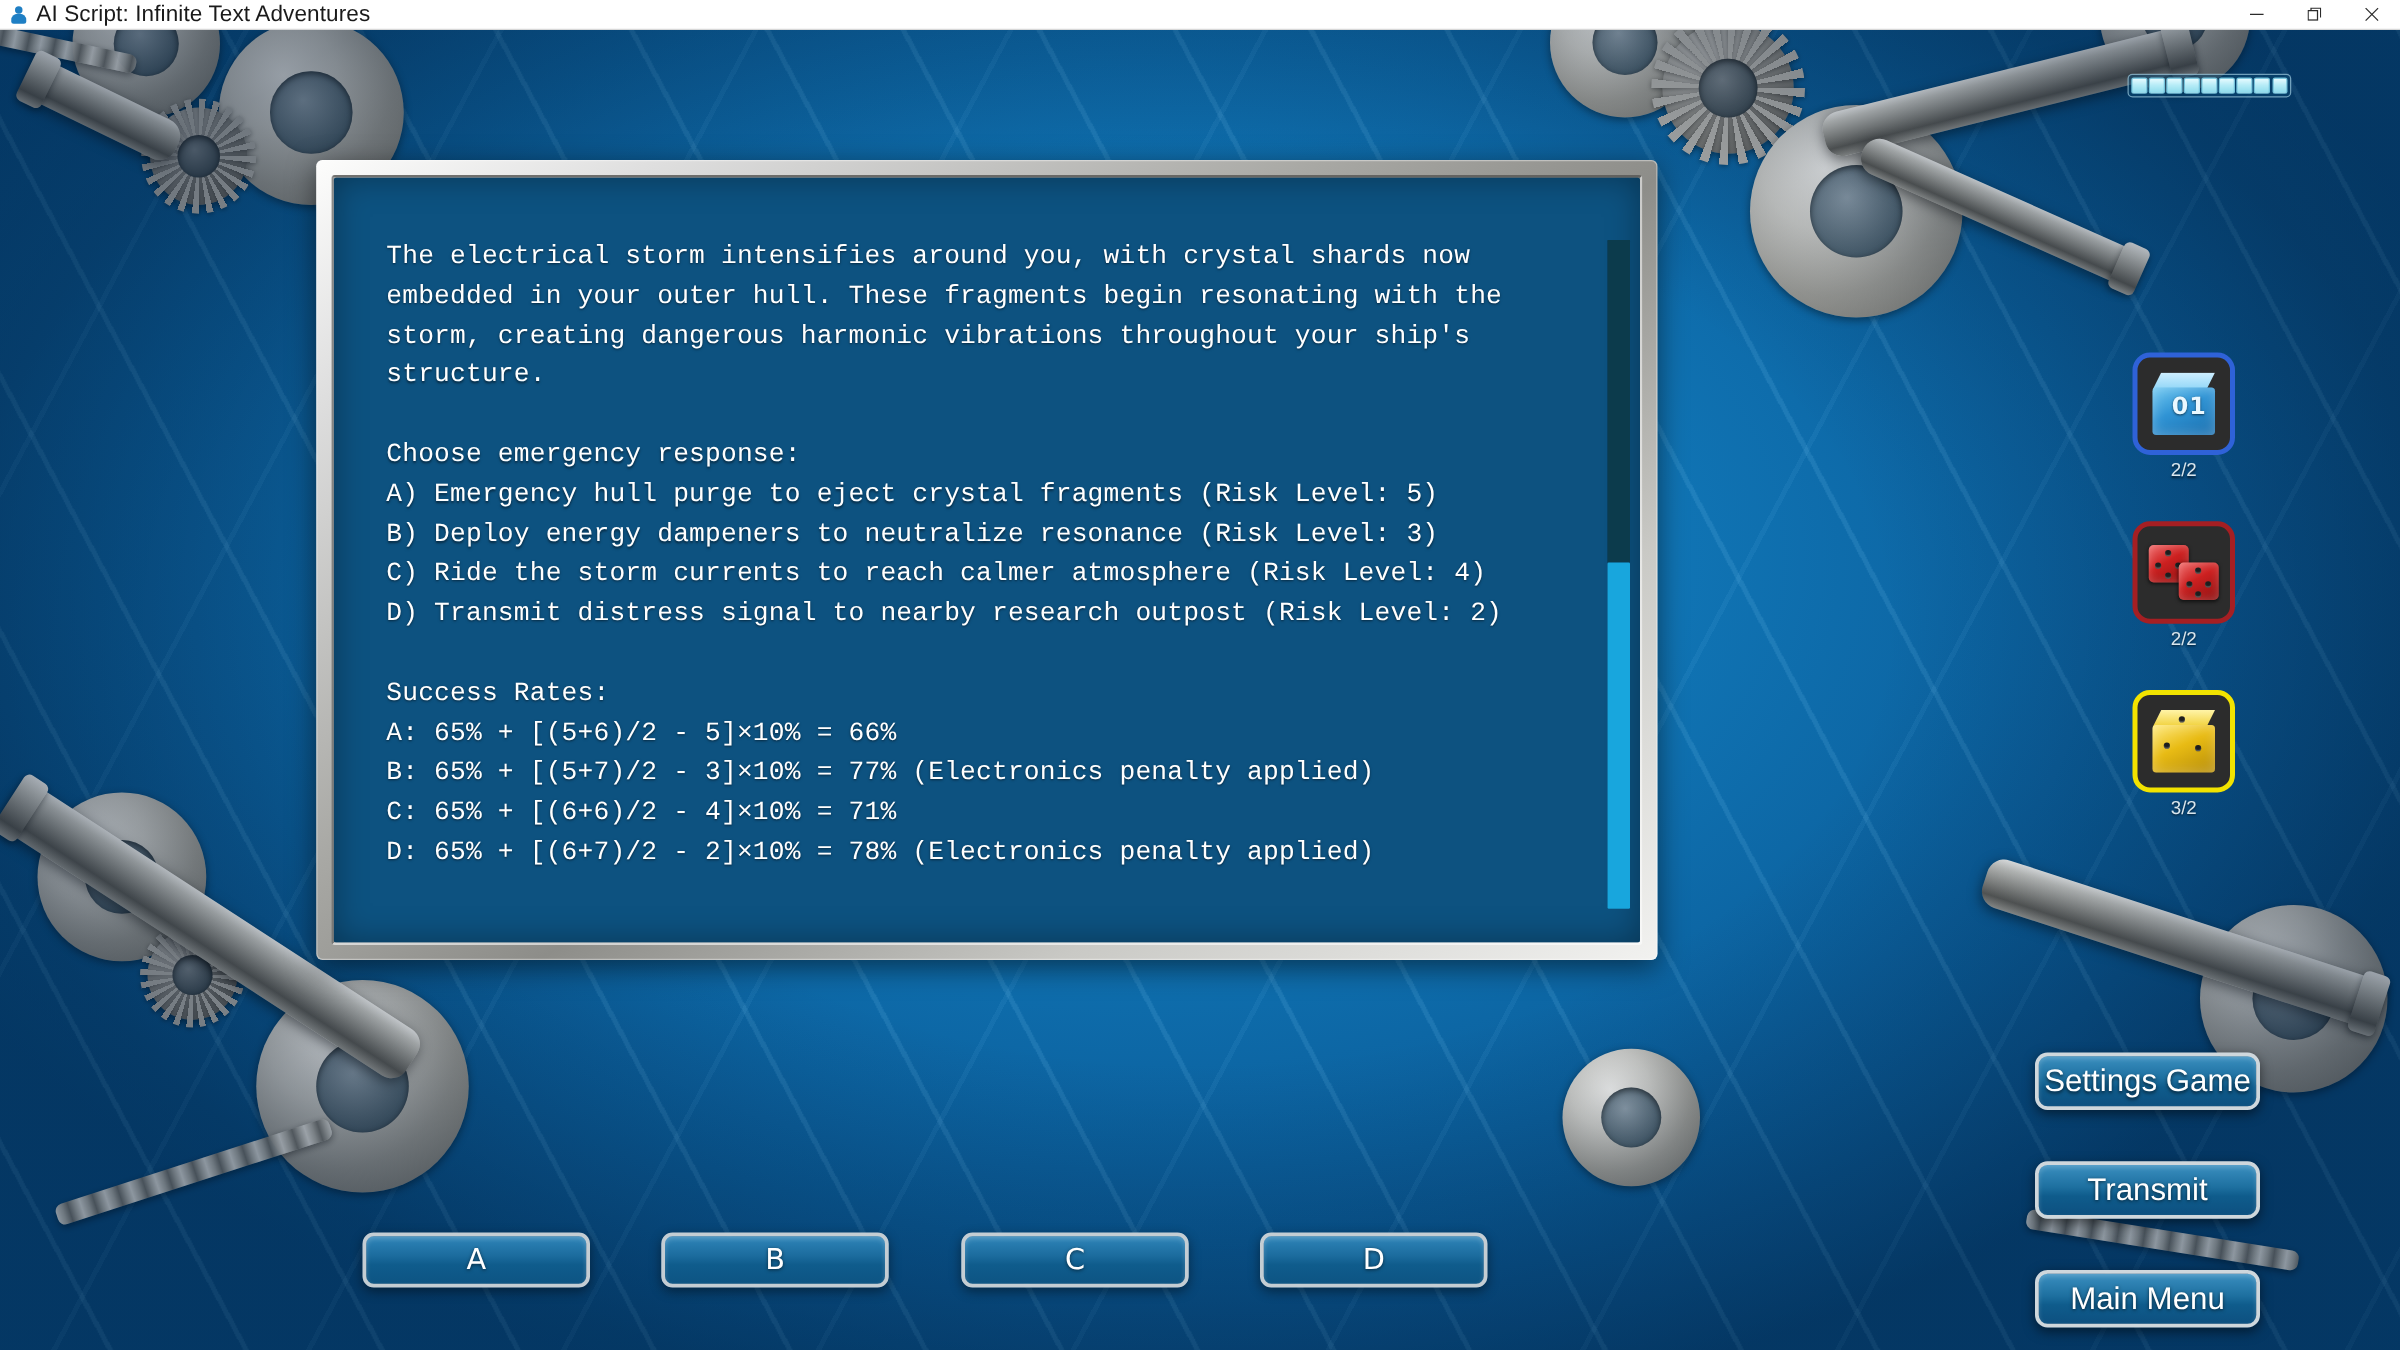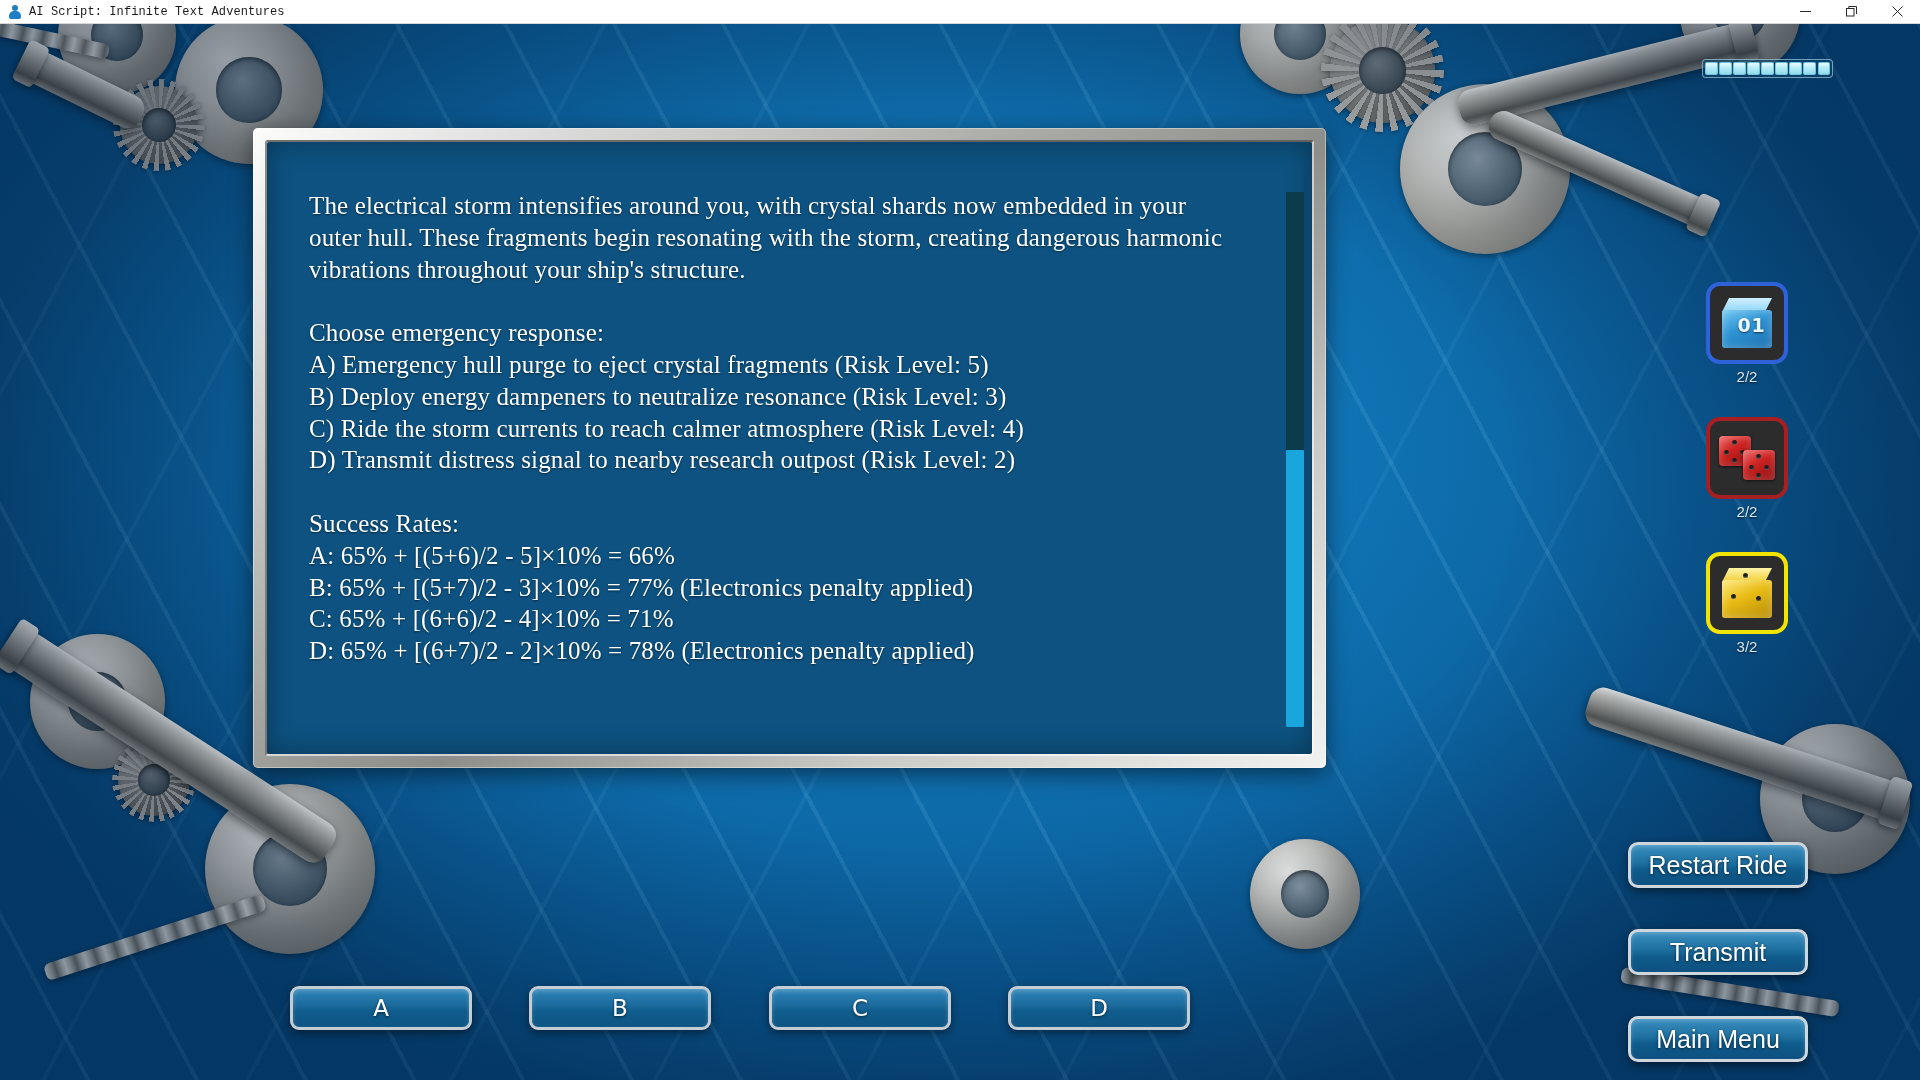--- a/index.html
+++ b/index.html
@@ -32,22 +32,22 @@
     width: 6px; height: 6px; border-radius: 50%;
     background: #1f7fc4;
   }
   #app-icon .body {
     position: absolute; left: 1px; top: 6px;
     width: 12px; height: 8px;
     border-radius: 5px 5px 2px 2px;
     background: #1f7fc4;
   }
   #title-text {
-    font-family: Liberation Mono, monospace;
-    font-size: 12px;
+    font-family: Liberation Sans, sans-serif;
+    font-size: 18px;
     color: #1a1a1a;
     letter-spacing: .1px;
     white-space: nowrap;
   }
   #win-controls {
     margin-left: auto; display: flex; height: 24px;
   }
   #win-controls .wbtn {
     width: 46px; height: 24px;
     display: flex; align-items: center; justify-content: center;
@@ -189,22 +189,22 @@
     background: #0d5280;
     border-radius: 2px;
     overflow: hidden;
     box-shadow: inset 0 0 26px rgba(0,0,0,.35);
   }
   #story-text {
     position: absolute;
     left: 42px; top: 48px;
     width: 935px;
     color: #fff;
-    font-family: Liberation Serif, serif;
-    font-size: 25px;
+    font-family: Liberation Mono, monospace;
+    font-size: 21px;
     line-height: 31.8px;
     letter-spacing: .15px;
     white-space: pre-wrap;
     text-shadow: 0 1px 2px rgba(0,0,0,.55);
   }
 
   
   #story-scrollbar {
     position: absolute;
     right: 8px; top: 50px;
@@ -457,21 +457,21 @@
       </div>
     </div>
     <div class="inner-bevel"></div>
   </div>
 
   <div class="choice-btn" id="choice-a">A</div>
   <div class="choice-btn" id="choice-b">B</div>
   <div class="choice-btn" id="choice-c">C</div>
   <div class="choice-btn" id="choice-d">D</div>
 
-  <div class="menu-btn" id="btn-restart">Restart Ride</div>
+  <div class="menu-btn" id="btn-restart">Settings Game</div>
   <div class="menu-btn" id="btn-settings">Transmit</div>
   <div class="menu-btn" id="btn-mainmenu">Main Menu</div>
 
   <div class="die-slot" id="die-slot-binary">
     <div class="cube">
       <div class="top"></div>
         <div class="face"></div>
       <div class="glyph">0</div>
       <div class="glyph" style="left:14px;">1</div>
     </div>

